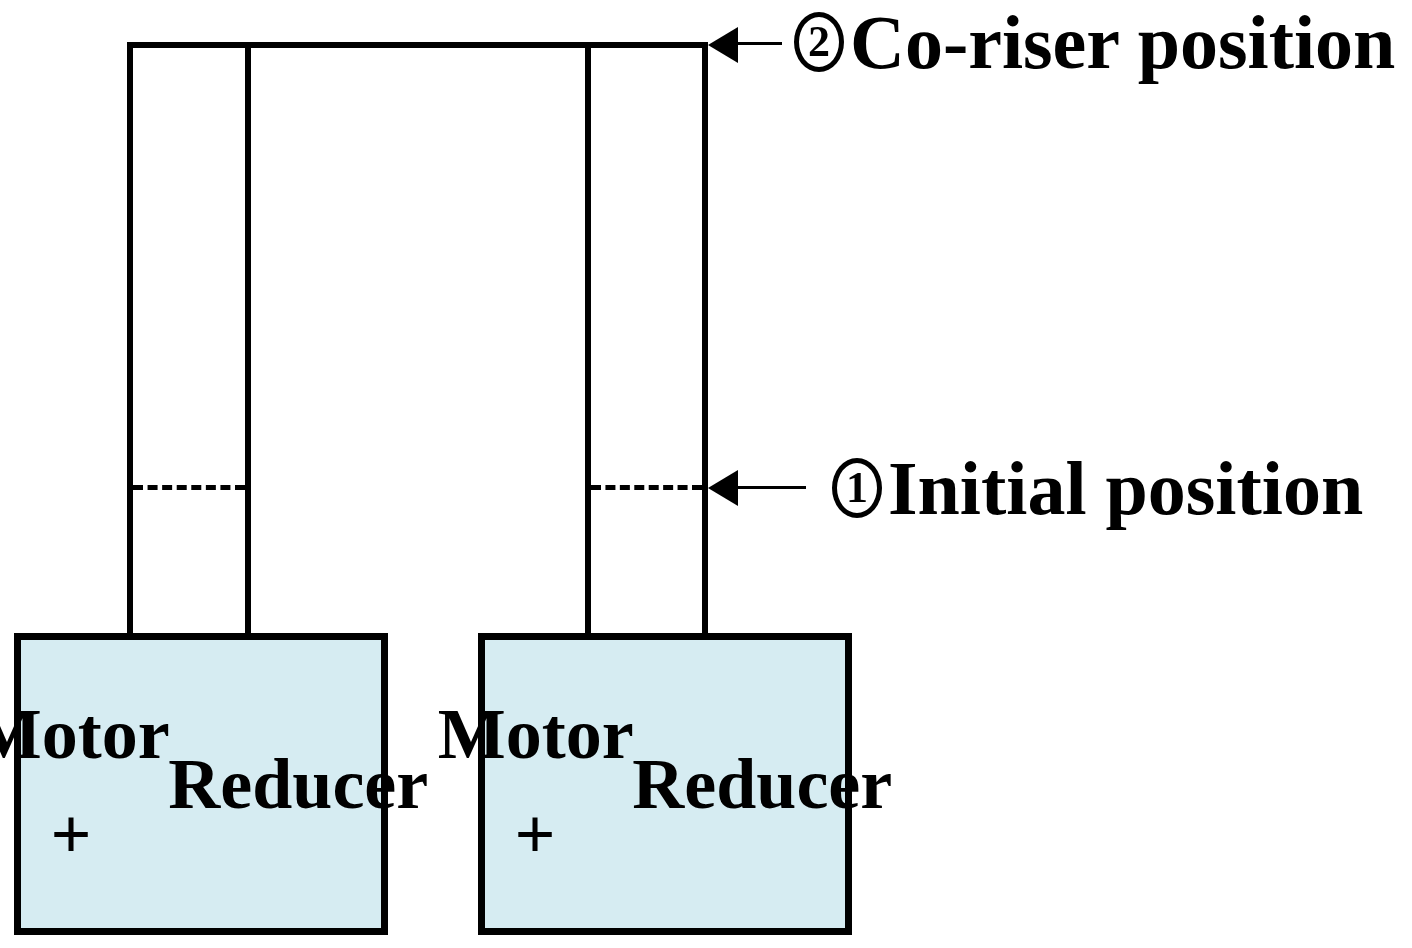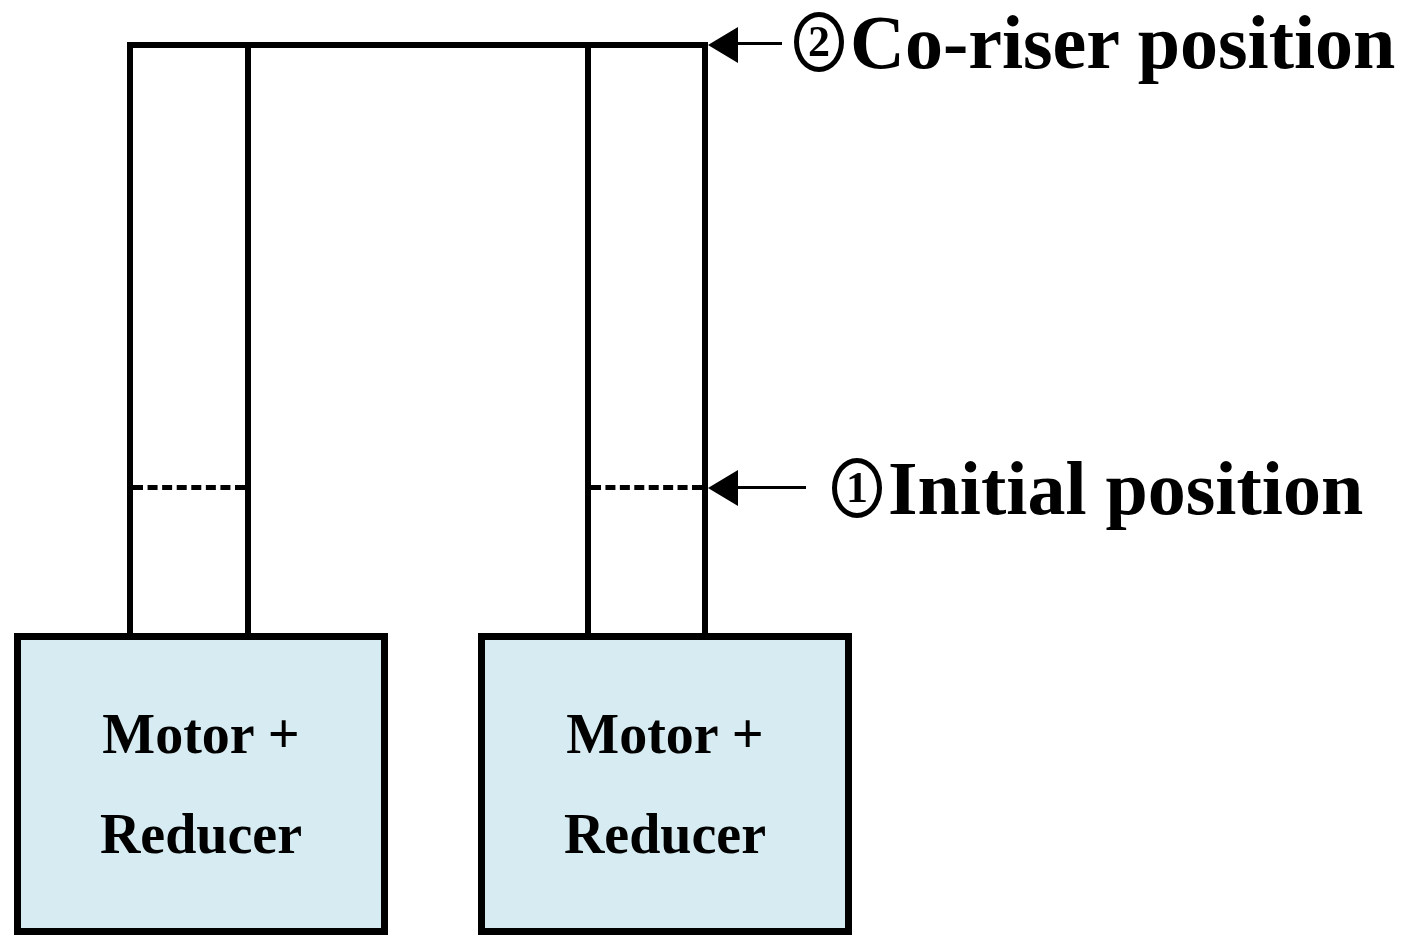--- a/index.html
+++ b/index.html
@@ -83,24 +83,24 @@
   }
   
   .mbox {
     position: absolute;
     top: 633px;
     width: 374px;
     height: 302px;
     box-sizing: border-box;
     border: 7px solid #000000;
     display: flex;
-    flex-direction: column;
+    flex-direction: row;
     align-items: center;
     justify-content: center;
-    font-size: 56px;
+    font-size: 72px;
     font-weight: bold;
     line-height: 100px;
     color: #000000;
     text-align: center;
   }
   .mbox-left  { left: 14px; }
   .mbox-right { left: 478px; }
 </style>
 </head>
 <body>

